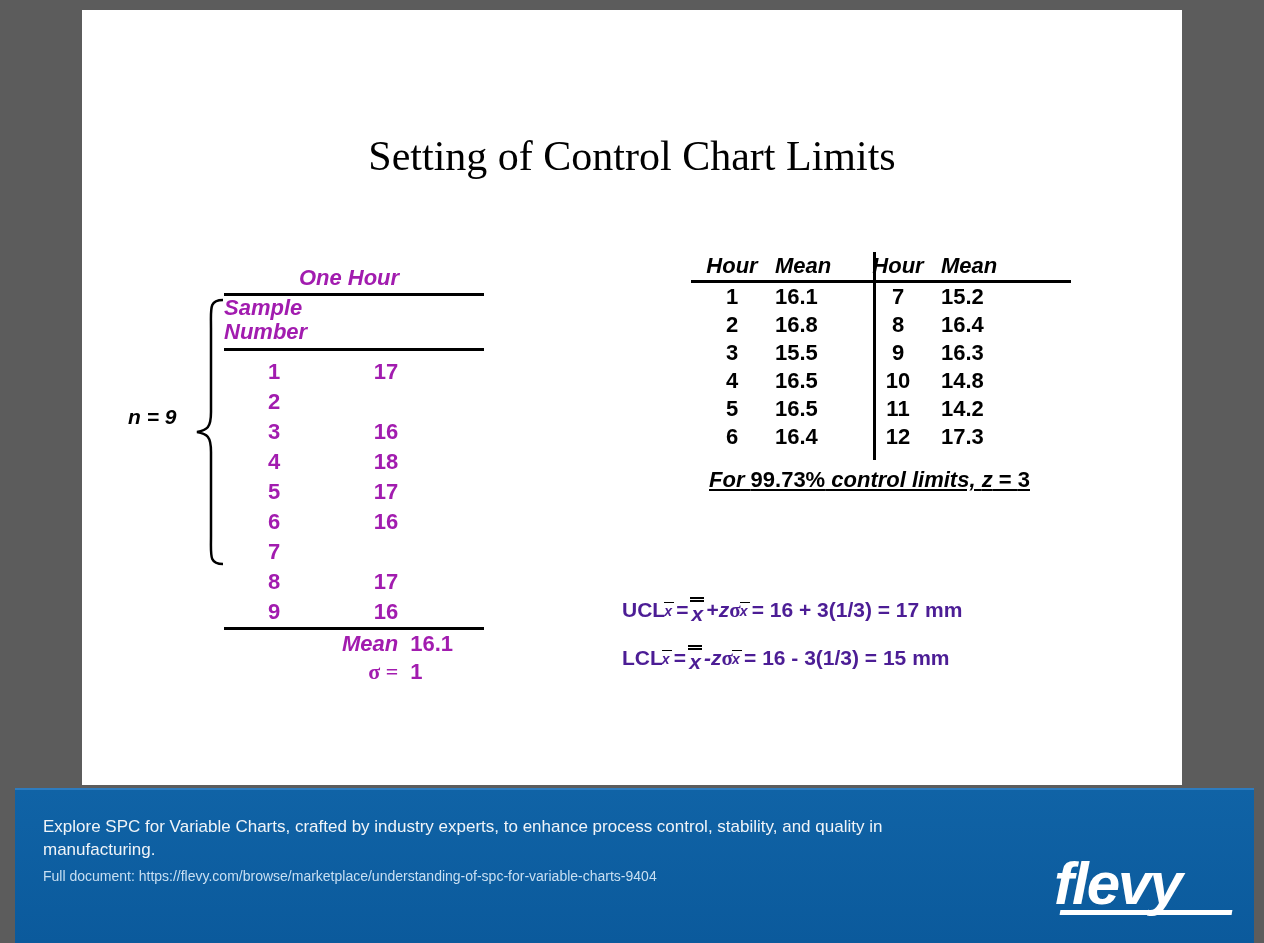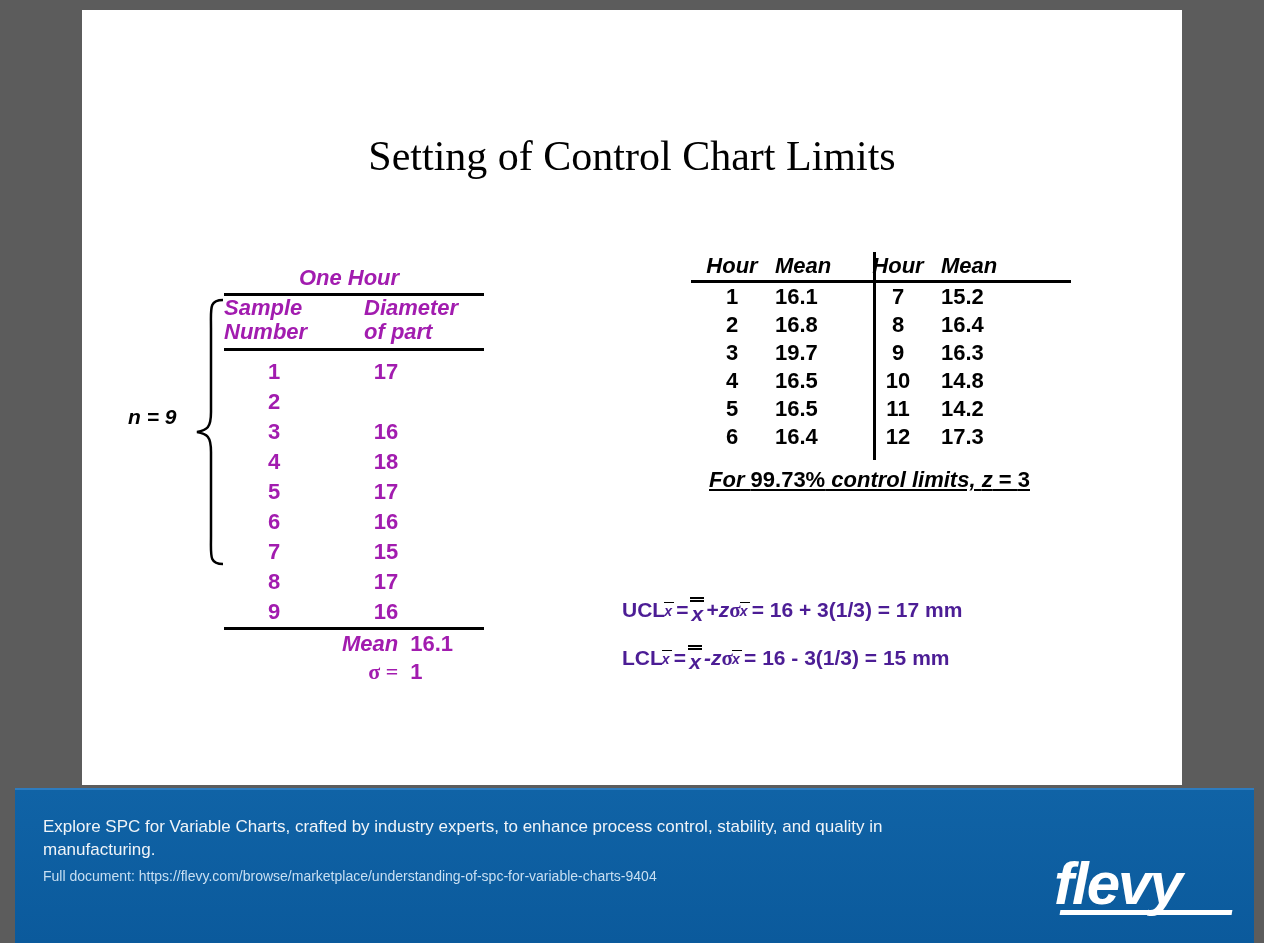--- a/index.html
+++ b/index.html
@@ -292,21 +292,20 @@
   <div class="slide">
     <div class="slide-title">Setting of Control Chart Limits</div>
 
     <div class="content">
 
       <div class="left-block">
         <div class="one-hour-title">One Hour</div>
         <div class="left-header-rule"></div>
         <div class="left-headers">
           <div class="col-a">Sample Number</div>
-          <div class="col-b">Diameter of part</div>
         </div>
         <div class="left-header-rule2"></div>
 
         <div class="left-rows">
           <div class="left-row">
               <div class="c1">1</div>
               <div class="c2">17</div>
             </div>
           <div class="left-row">
               <div class="c1">2</div>
@@ -322,21 +321,20 @@
           <div class="left-row">
               <div class="c1">5</div>
               <div class="c2">17</div>
             </div>
           <div class="left-row">
               <div class="c1">6</div>
               <div class="c2">16</div>
             </div>
           <div class="left-row">
               <div class="c1">7</div>
-              <div class="c2">15</div>
             </div>
           <div class="left-row">
               <div class="c1">8</div>
               <div class="c2">17</div>
             </div>
           <div class="left-row">
               <div class="c1">9</div>
               <div class="c2">16</div>
             </div>
         </div>
@@ -376,21 +374,21 @@
               <div class="rc rc4">15.2</div>
             </div>
           <div class="right-data-row" style="margin-left:14px;">
               <div class="rc rc1">2</div>
               <div class="rc rc2">16.8</div>
               <div class="rc rc3">8</div>
               <div class="rc rc4">16.4</div>
             </div>
           <div class="right-data-row" style="margin-left:14px;">
               <div class="rc rc1">3</div>
-              <div class="rc rc2">19.7</div>
+              <div class="rc rc2">15.5</div>
               <div class="rc rc3">9</div>
               <div class="rc rc4">16.3</div>
             </div>
           <div class="right-data-row" style="margin-left:14px;">
               <div class="rc rc1">4</div>
               <div class="rc rc2">16.5</div>
               <div class="rc rc3">10</div>
               <div class="rc rc4">14.8</div>
             </div>
           <div class="right-data-row" style="margin-left:14px;">

